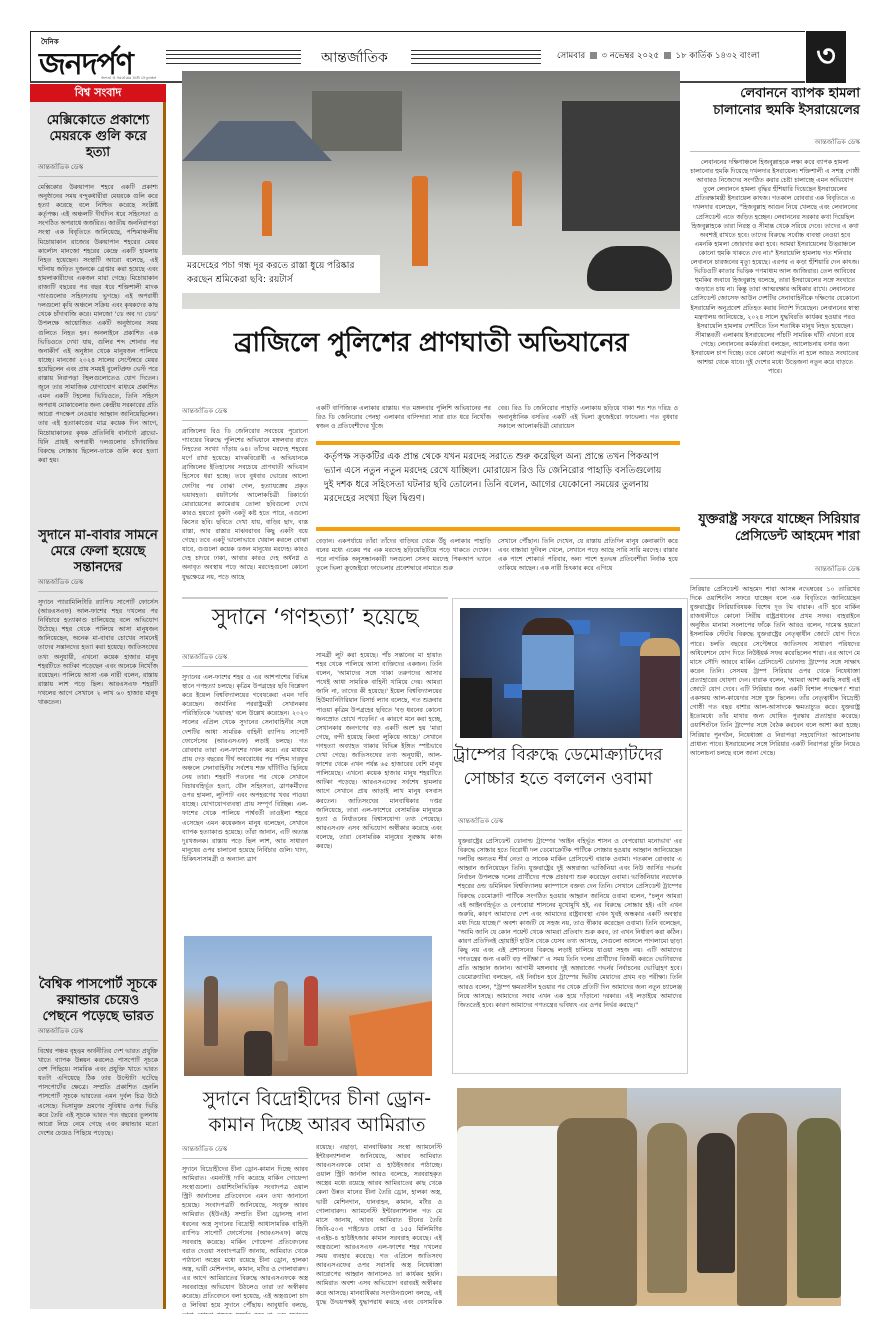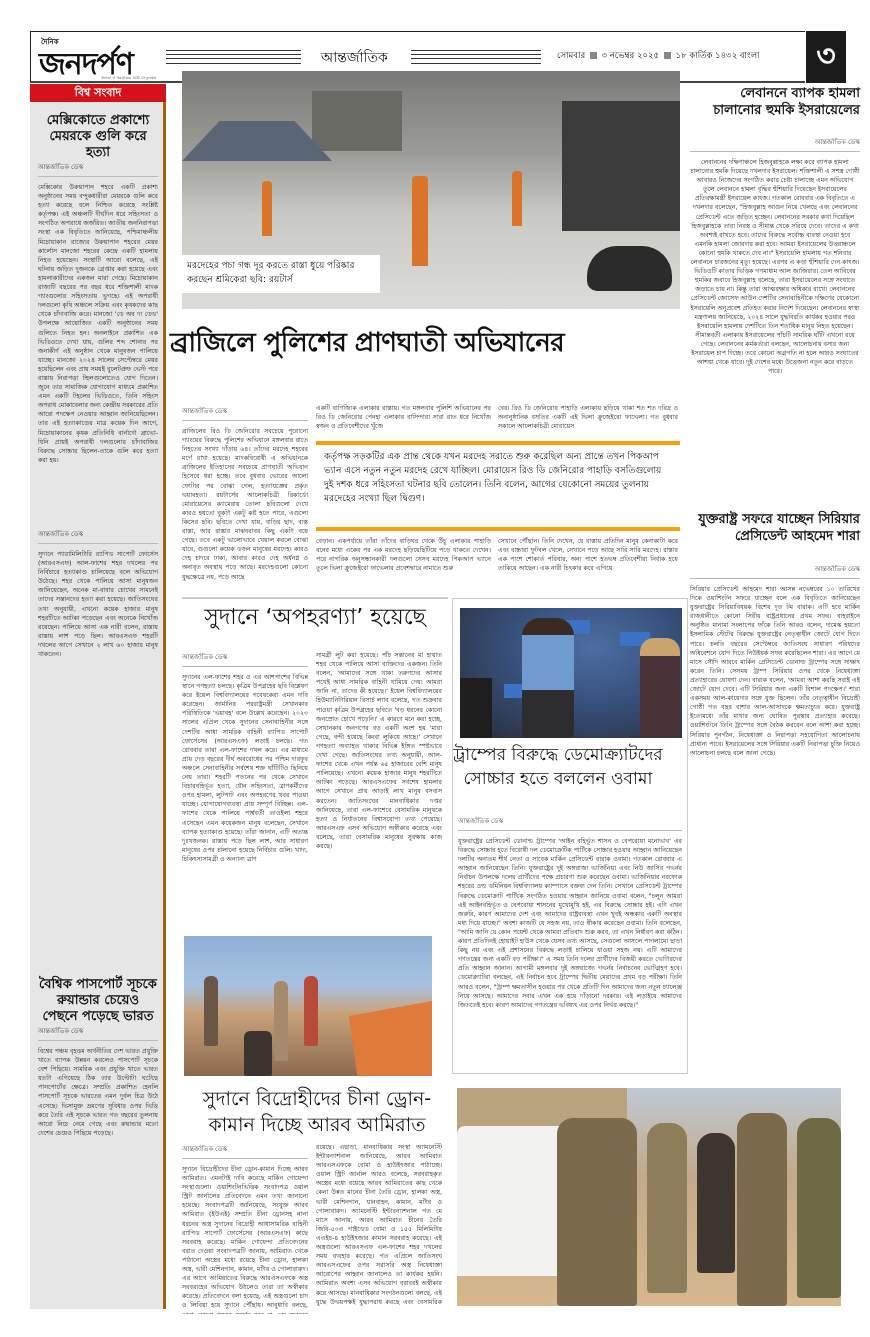--- a/index.html
+++ b/index.html
@@ -30,21 +30,21 @@
 
   
   .photo { position: absolute; overflow: hidden; }
   .photo-street { left: 182px; top: 71px; width: 498px; height: 238px; background: linear-gradient(180deg, #7a7a78 0%, #9c9c98 35%, #c8c8c4 60%, #dcdcd8 100%); }
   .photo-street .shop { position: absolute; background: #3c3c3c; }
   .photo-street .tent { position: absolute; left: 0; top: 50px; width: 150px; height: 40px; background: #5a6676; clip-path: polygon(0 100%, 25% 0, 75% 0, 100% 100%); }
   .photo-street .worker { position: absolute; width: 10px; height: 55px; background: #d9742a; border-radius: 4px 4px 0 0; }
   .photo-street .scooter { position: absolute; left: 405px; top: 175px; width: 85px; height: 45px; background: #2b2b2b; border-radius: 30px 30px 10px 10px; }
   .caption-box { position: absolute; left: 0; top: 184px; width: 198px; height: 38px; background: #fff; padding: 3px 5px; font-size: 9px; line-height: 14px; }
 
-  .main-headline { position: absolute; left: 170px; top: 325px; width: 498px; font-size: 26px; line-height: 34px; font-weight: bold; font-family: "DejaVu Sans", sans-serif; letter-spacing: -0.5px; }
+  .main-headline { position: absolute; left: 182px; top: 325px; width: 498px; text-align: center; font-size: 26px; line-height: 34px; font-weight: bold; font-family: "DejaVu Sans", sans-serif; letter-spacing: -0.5px; }
 
   .col { position: absolute; }
   .pullquote { position: absolute; left: 316px; top: 441px; width: 364px; height: 90px; border-top: 4px solid #f5a10e; border-bottom: 4px solid #f5a10e; padding: 4px 8px; font-size: 9px; line-height: 14px; }
 
   
   .rcol-head { position: absolute; text-align: right; font-size: 13px; line-height: 17px; font-weight: bold; }
 
   
   .divider-h { position: absolute; height: 2px; background: #ccc; }
   .box-frame { position: absolute; border: 1px solid #ccc; }
@@ -92,20 +92,21 @@
 <div class="sidebar">
   <div class="sidebar-title">বিশ্ব সংবাদ</div>
 
   <div class="sb-story" style="top:28px;">
     <div class="sb-head">মেক্সিকোতে প্রকাশ্যে মেয়রকে গুলি করে হত্যা</div>
     <div class="byline">আন্তর্জাতিক ডেস্ক</div>
     <div class="body-text" style="height:338px; overflow:hidden;">মেক্সিকোর উরুয়াপান শহরে একটি প্রকাশ্য অনুষ্ঠানের সময় বন্দুকধারীরা মেয়রকে গুলি করে হত্যা করেছে বলে নিশ্চিত করেছে সংশ্লিষ্ট কর্তৃপক্ষ। এই অঞ্চলটি দীর্ঘদিন ধরে সহিংসতা ও সংগঠিত অপরাধে জর্জরিত। জাতীয় জননিরাপত্তা সংস্থা এক বিবৃতিতে জানিয়েছে, পশ্চিমাঞ্চলীয় মিচোয়াকান রাজ্যের উরুয়াপান শহরের মেয়র কার্লোস মানজো শহরের কেন্দ্রে একটি হামলায় নিহত হয়েছেন। সংস্থাটি আরো বলেছে, এই ঘটনায় জড়িত দুজনকে গ্রেপ্তার করা হয়েছে এবং হামলাকারীদের একজন মারা গেছে। মিচোয়াকান রাজ্যটি বছরের পর বছর ধরে শক্তিশালী মাদক গ্যাংগুলোর সহিংসতায় ভুগছে। এই অপরাধী দলগুলো কৃষি অঞ্চলে সক্রিয় এবং কৃষকদের কাছ থেকে চাঁদাবাজি করে। মানজো 'ডে অব দ্য ডেড' উপলক্ষে আয়োজিত একটি অনুষ্ঠানের সময় গুলিতে নিহত হন। অনলাইনে প্রকাশিত এক ভিডিওতে দেখা যায়, গুলির শব্দ শোনার পর জনাকীর্ণ এই অনুষ্ঠান থেকে মানুষজন পালিয়ে যাচ্ছে। মানজো ২০২৪ সালের সেপ্টেম্বরে মেয়র হয়েছিলেন এবং প্রায় সময়ই বুলেটপ্রুফ ভেস্ট পরে রাস্তায় নিরাপত্তা টহলগুলোতেও যোগ দিতেন। জুনে তার সামাজিক যোগাযোগ মাধ্যমে প্রকাশিত এমন একটি টহলের ভিডিওতে, তিনি সহিংস অপরাধ মোকাবেলার জন্য কেন্দ্রীয় সরকারের প্রতি আরো পদক্ষেপ নেওয়ার আহ্বান জানিয়েছিলেন। তার এই হত্যাকাণ্ডের মাত্র কয়েক দিন আগে, মিচোয়াকানের কৃষক প্রতিনিধি বার্নার্দো ব্রাভো-যিনি প্রায়ই অপরাধী দলগুলোর চাঁদাবাজির বিরুদ্ধে সোচ্চার ছিলেন-তাকে গুলি করে হত্যা করা হয়।</div>
   </div>
 
   <div class="sb-story" style="top:443px;">
+    <div class="sb-head">সুদানে মা-বাবার সামনে মেরে ফেলা হয়েছে সন্তানদের</div>
     <div class="byline">আন্তর্জাতিক ডেস্ক</div>
     <div class="body-text" style="height:390px; overflow:hidden;">সুদানে প্যারামিলিটারি র‍্যাপিড সাপোর্ট ফোর্সেস (আরএসএফ) আল-ফাশের শহর দখলের পর নির্বিচারে হত্যাকাণ্ড চালিয়েছে বলে অভিযোগ উঠেছে। শহর থেকে পালিয়ে আসা মানুষজন জানিয়েছেন, অনেক মা-বাবার চোখের সামনেই তাদের সন্তানদের হত্যা করা হয়েছে। জাতিসংঘের তথ্য অনুযায়ী, এখনো কয়েক হাজার মানুষ শহরটিতে আটকা পড়েছেন এবং অনেকে নিখোঁজ রয়েছেন। পালিয়ে আসা এক নারী বলেন, রাস্তায় রাস্তায় লাশ পড়ে ছিল। আরএসএফ শহরটি দখলের আগে সেখানে ২ লাখ ৬০ হাজার মানুষ থাকতেন।</div>
   </div>
 
   <div class="sb-story" style="top:892px;">
     <div class="sb-head">বৈশ্বিক পাসপোর্ট সূচকে রুয়ান্ডার চেয়েও পেছনে পড়েছে ভারত</div>
     <div class="byline">আন্তর্জাতিক ডেস্ক</div>
     <div class="body-text" style="height:260px; overflow:hidden;">বিশ্বের পঞ্চম বৃহত্তম অর্থনীতির দেশ ভারত প্রযুক্তি খাতে ব্যাপক উন্নয়ন করলেও পাসপোর্ট সূচকে বেশ পিছিয়ে। সামরিক এবং প্রযুক্তি খাতে ভারত যতটা এগিয়েছে ঠিক তার উল্টোটা ঘটেছে পাসপোর্টের ক্ষেত্রে। সম্প্রতি প্রকাশিত হেনলি পাসপোর্ট সূচকে ভারতের এমন দুর্বল চিত্র উঠে এসেছে। ভিসামুক্ত ভ্রমণের সুবিধার ওপর ভিত্তি করে তৈরি এই সূচকে ভারত গত বছরের তুলনায় আরো নিচে নেমে গেছে এবং রুয়ান্ডার মতো দেশের চেয়েও পিছিয়ে পড়েছে।</div>
   </div>
 </div>
@@ -146,21 +147,21 @@
 <div class="col body-text" style="left:498px; top:403px; width:0; height:0;"></div>
 
 <div class="rcol-head" style="left:690px; top:510px; width:170px;">যুক্তরাষ্ট্র সফরে যাচ্ছেন সিরিয়ার প্রেসিডেন্ট আহমেদ শারা</div>
 <div class="col" style="left:690px; top:562px; width:170px;">
   <div class="byline" style="text-align:right;">আন্তর্জাতিক ডেস্ক</div>
   <div class="body-text" style="height:495px; overflow:hidden;">সিরিয়ার প্রেসিডেন্ট আহমেদ শারা আসন্ন নভেম্বরের ১০ তারিখের দিকে ওয়াশিংটন সফরে যাচ্ছেন বলে এক বিবৃতিতে জানিয়েছেন যুক্তরাষ্ট্রের সিরিয়াবিষয়ক বিশেষ দূত টম বারাক। এটি হবে মার্কিন রাজধানীতে কোনো সিরীয় রাষ্ট্রপ্রধানের প্রথম সফর। বাহরাইনে অনুষ্ঠিত মানামা সংলাপের ফাঁকে তিনি আরও বলেন, দামেস্ক হয়তো ইসলামিক স্টেটের বিরুদ্ধে যুক্তরাষ্ট্রের নেতৃত্বাধীন জোটে যোগ দিতে পারে। চলতি বছরের সেপ্টেম্বরে জাতিসংঘ সাধারণ পরিষদের অধিবেশনে যোগ দিতে নিউইয়র্ক সফর করেছিলেন শারা। এর আগে মে মাসে সৌদি আরবে মার্কিন প্রেসিডেন্ট ডোনাল্ড ট্রাম্পের সঙ্গে সাক্ষাৎ করেন তিনি। সেসময় ট্রাম্প সিরিয়ার ওপর থেকে নিষেধাজ্ঞা প্রত্যাহারের ঘোষণা দেন। বারাক বলেন, 'আমরা আশা করছি সবাই এই জোটে যোগ দেবে। এটি সিরিয়ার জন্য একটি বিশাল পদক্ষেপ।' শারা একসময় আল-কায়েদার সঙ্গে যুক্ত ছিলেন। তাঁর নেতৃত্বাধীন বিদ্রোহী গোষ্ঠী গত বছর বাশার আল-আসাদকে ক্ষমতাচ্যুত করে। যুক্তরাষ্ট্র ইতোমধ্যে তাঁর মাথার জন্য ঘোষিত পুরস্কার প্রত্যাহার করেছে। ওয়াশিংটনে তিনি ট্রাম্পের সঙ্গে বৈঠক করবেন বলে আশা করা হচ্ছে। সিরিয়ার পুনর্গঠন, নিষেধাজ্ঞা ও নিরাপত্তা সহযোগিতা আলোচনায় প্রাধান্য পাবে। ইসরায়েলের সঙ্গে সিরিয়ার একটি নিরাপত্তা চুক্তি নিয়েও আলোচনা চলছে বলে জানা গেছে।</div>
 </div>
 
 <div class="divider-h" style="left:182px; top:597px; width:266px;"></div>
 <div class="col" style="left:182px; top:603px; width:266px; text-align:center;">
-  <div style="font-size:22px; line-height:28px;">সুদানে ‘অপহরণ্যা’ হয়েছে</div>
+  <div style="font-size:22px; line-height:28px;">সুদানে ‘গণহত্যা’ হয়েছে</div>
 </div>
 <div class="col" style="left:182px; top:650px; width:126px;">
   <div class="byline">আন্তর্জাতিক ডেস্ক</div>
   <div class="body-text" style="height:262px; overflow:hidden;">সুদানের এল-ফাশের শহর ও এর আশপাশের বিভিন্ন স্থানে গণহত্যা চলছে। কৃত্রিম উপগ্রহের ছবি বিশ্লেষণ করে ইয়েল বিশ্ববিদ্যালয়ের গবেষকেরা এমন দাবি করেছেন। জার্মানির পররাষ্ট্রমন্ত্রী সেখানকার পরিস্থিতিকে 'ভয়াবহ' বলে উল্লেখ করেছেন। ২০২৩ সালের এপ্রিল থেকে সুদানের সেনাবাহিনীর সঙ্গে দেশটির আধা সামরিক বাহিনী র‍্যাপিড সাপোর্ট ফোর্সেসের (আরএসএফ) লড়াই চলছে। গত রোববার তারা এল-ফাশের দখল করে। এর মাধ্যমে প্রায় দেড় বছরের দীর্ঘ অবরোধের পর পশ্চিম দারফুর অঞ্চলে সেনাবাহিনীর সর্বশেষ শক্ত ঘাঁটিটিও ছিনিয়ে নেয় তারা। শহরটি পতনের পর থেকে সেখানে বিচারবহির্ভূত হত্যা, যৌন সহিংসতা, ত্রাণকর্মীদের ওপর হামলা, লুটপাট এবং অপহরণের খবর পাওয়া যাচ্ছে। যোগাযোগব্যবস্থা প্রায় সম্পূর্ণ বিচ্ছিন্ন। এল-ফাশের থেকে পালিয়ে পার্শ্ববর্তী তাওইলা শহরে এসেছেন এমন কয়েকজন মানুষ বলেছেন, সেখানে ব্যাপক হত্যাকাণ্ড হয়েছে। তাঁরা জানান, এটি অত্যন্ত দুঃখজনক। রাস্তায় পড়ে ছিল লাশ, আর সাধারণ মানুষের ওপর চালানো হয়েছে নির্বিচার গুলি। খাদ্য, চিকিৎসাসামগ্রী ও অন্যান্য ত্রাণ</div>
 </div>
 <div class="col body-text" style="left:316px; top:650px; width:126px; height:275px; overflow:hidden;">সামগ্রী লুট করা হয়েছে। পাঁচ সন্তানের মা হায়াত শহর থেকে পালিয়ে আসা ব্যক্তিদের একজন। তিনি বলেন, 'আমাদের সঙ্গে থাকা তরুণদের আসার পথেই আধা সামরিক বাহিনী থামিয়ে দেয়। আমরা জানি না, তাদের কী হয়েছে।' ইয়েল বিশ্ববিদ্যালয়ের হিউম্যানিটারিয়ান রিসার্চ ল্যাব বলেছে, গত শুক্রবার পাওয়া কৃত্রিম উপগ্রহের ছবিতে 'বড় ধরনের কোনো জনস্রোত চোখে পড়েনি।' এ কারণে মনে করা হচ্ছে, সেখানকার জনগণের বড় একটি অংশ হয় 'মারা গেছে, বন্দী হয়েছে কিংবা লুকিয়ে আছে।' সেখানে গণহত্যা অব্যাহত থাকার বিভিন্ন ইঙ্গিত স্পষ্টভাবে দেখা গেছে। জাতিসংঘের তথ্য অনুযায়ী, আল-ফাশের থেকে এখন পর্যন্ত ৬৫ হাজারের বেশি মানুষ পালিয়েছে। এখনো কয়েক হাজার মানুষ শহরটিতে আটকা পড়েছে। আরএসএফের সর্বশেষ হামলার আগে সেখানে প্রায় আড়াই লাখ মানুষ বসবাস করতেন। জাতিসংঘের মানবাধিকার দপ্তর জানিয়েছে, তারা এল-ফাশেরে বেসামরিক মানুষকে হত্যা ও নির্যাতনের বিশ্বাসযোগ্য তথ্য পেয়েছে। আরএসএফ এসব অভিযোগ অস্বীকার করেছে এবং বলেছে, তারা বেসামরিক মানুষের সুরক্ষায় কাজ করছে।</div>
 <div class="photo photo-camp">
   <div class="person" style="left:20px; top:40px; height:70px;"></div>
   <div class="person" style="left:90px; top:45px; height:80px; background:#a58a6e;"></div>
   <div class="person" style="left:120px; top:40px; height:70px; background:#b84a3a;"></div>

